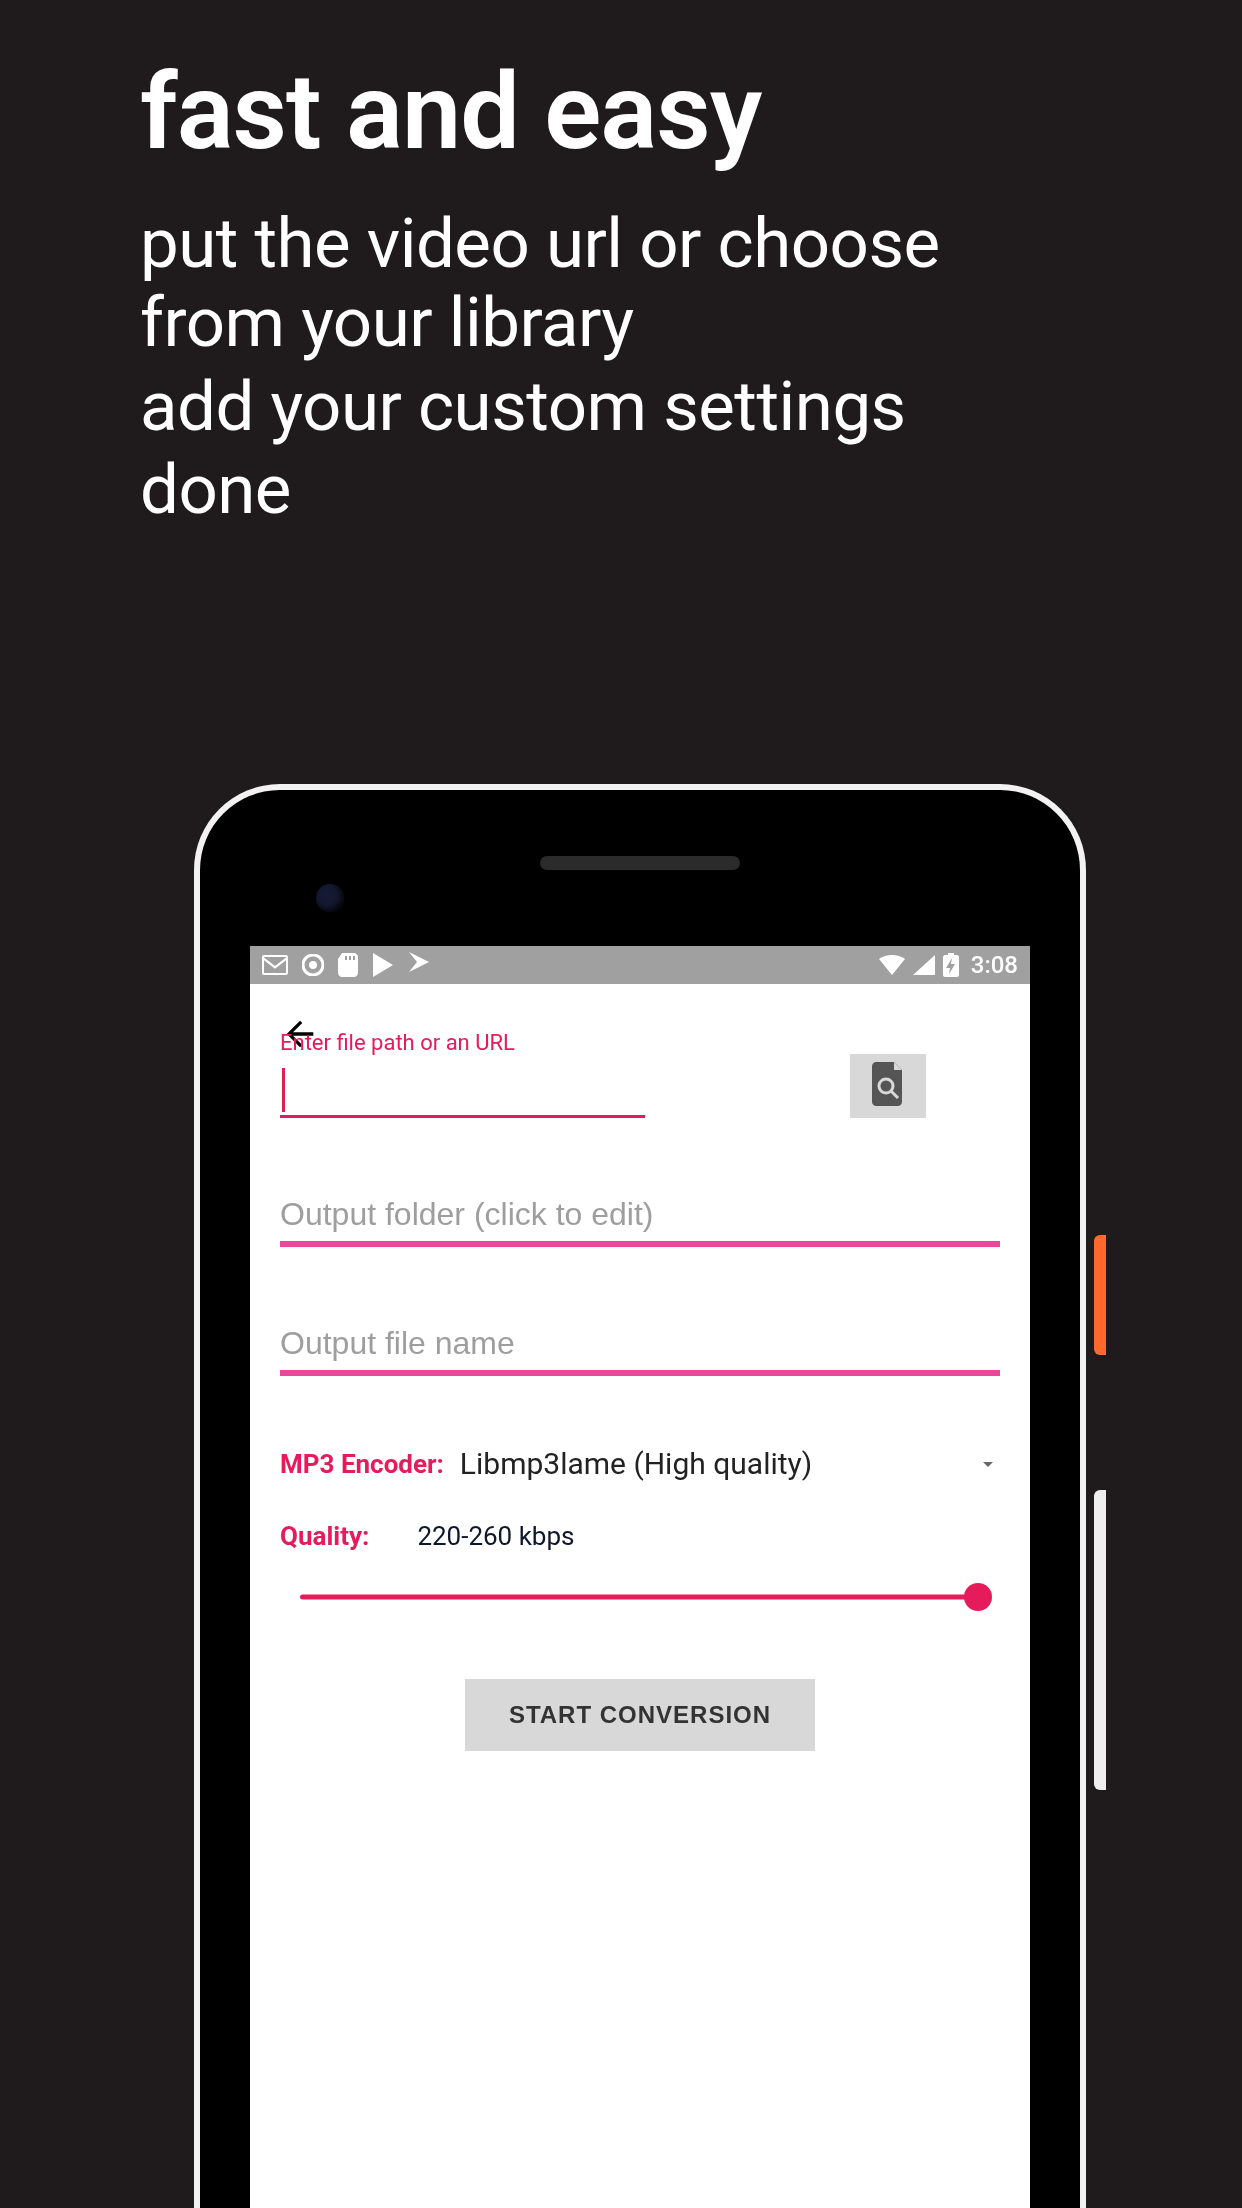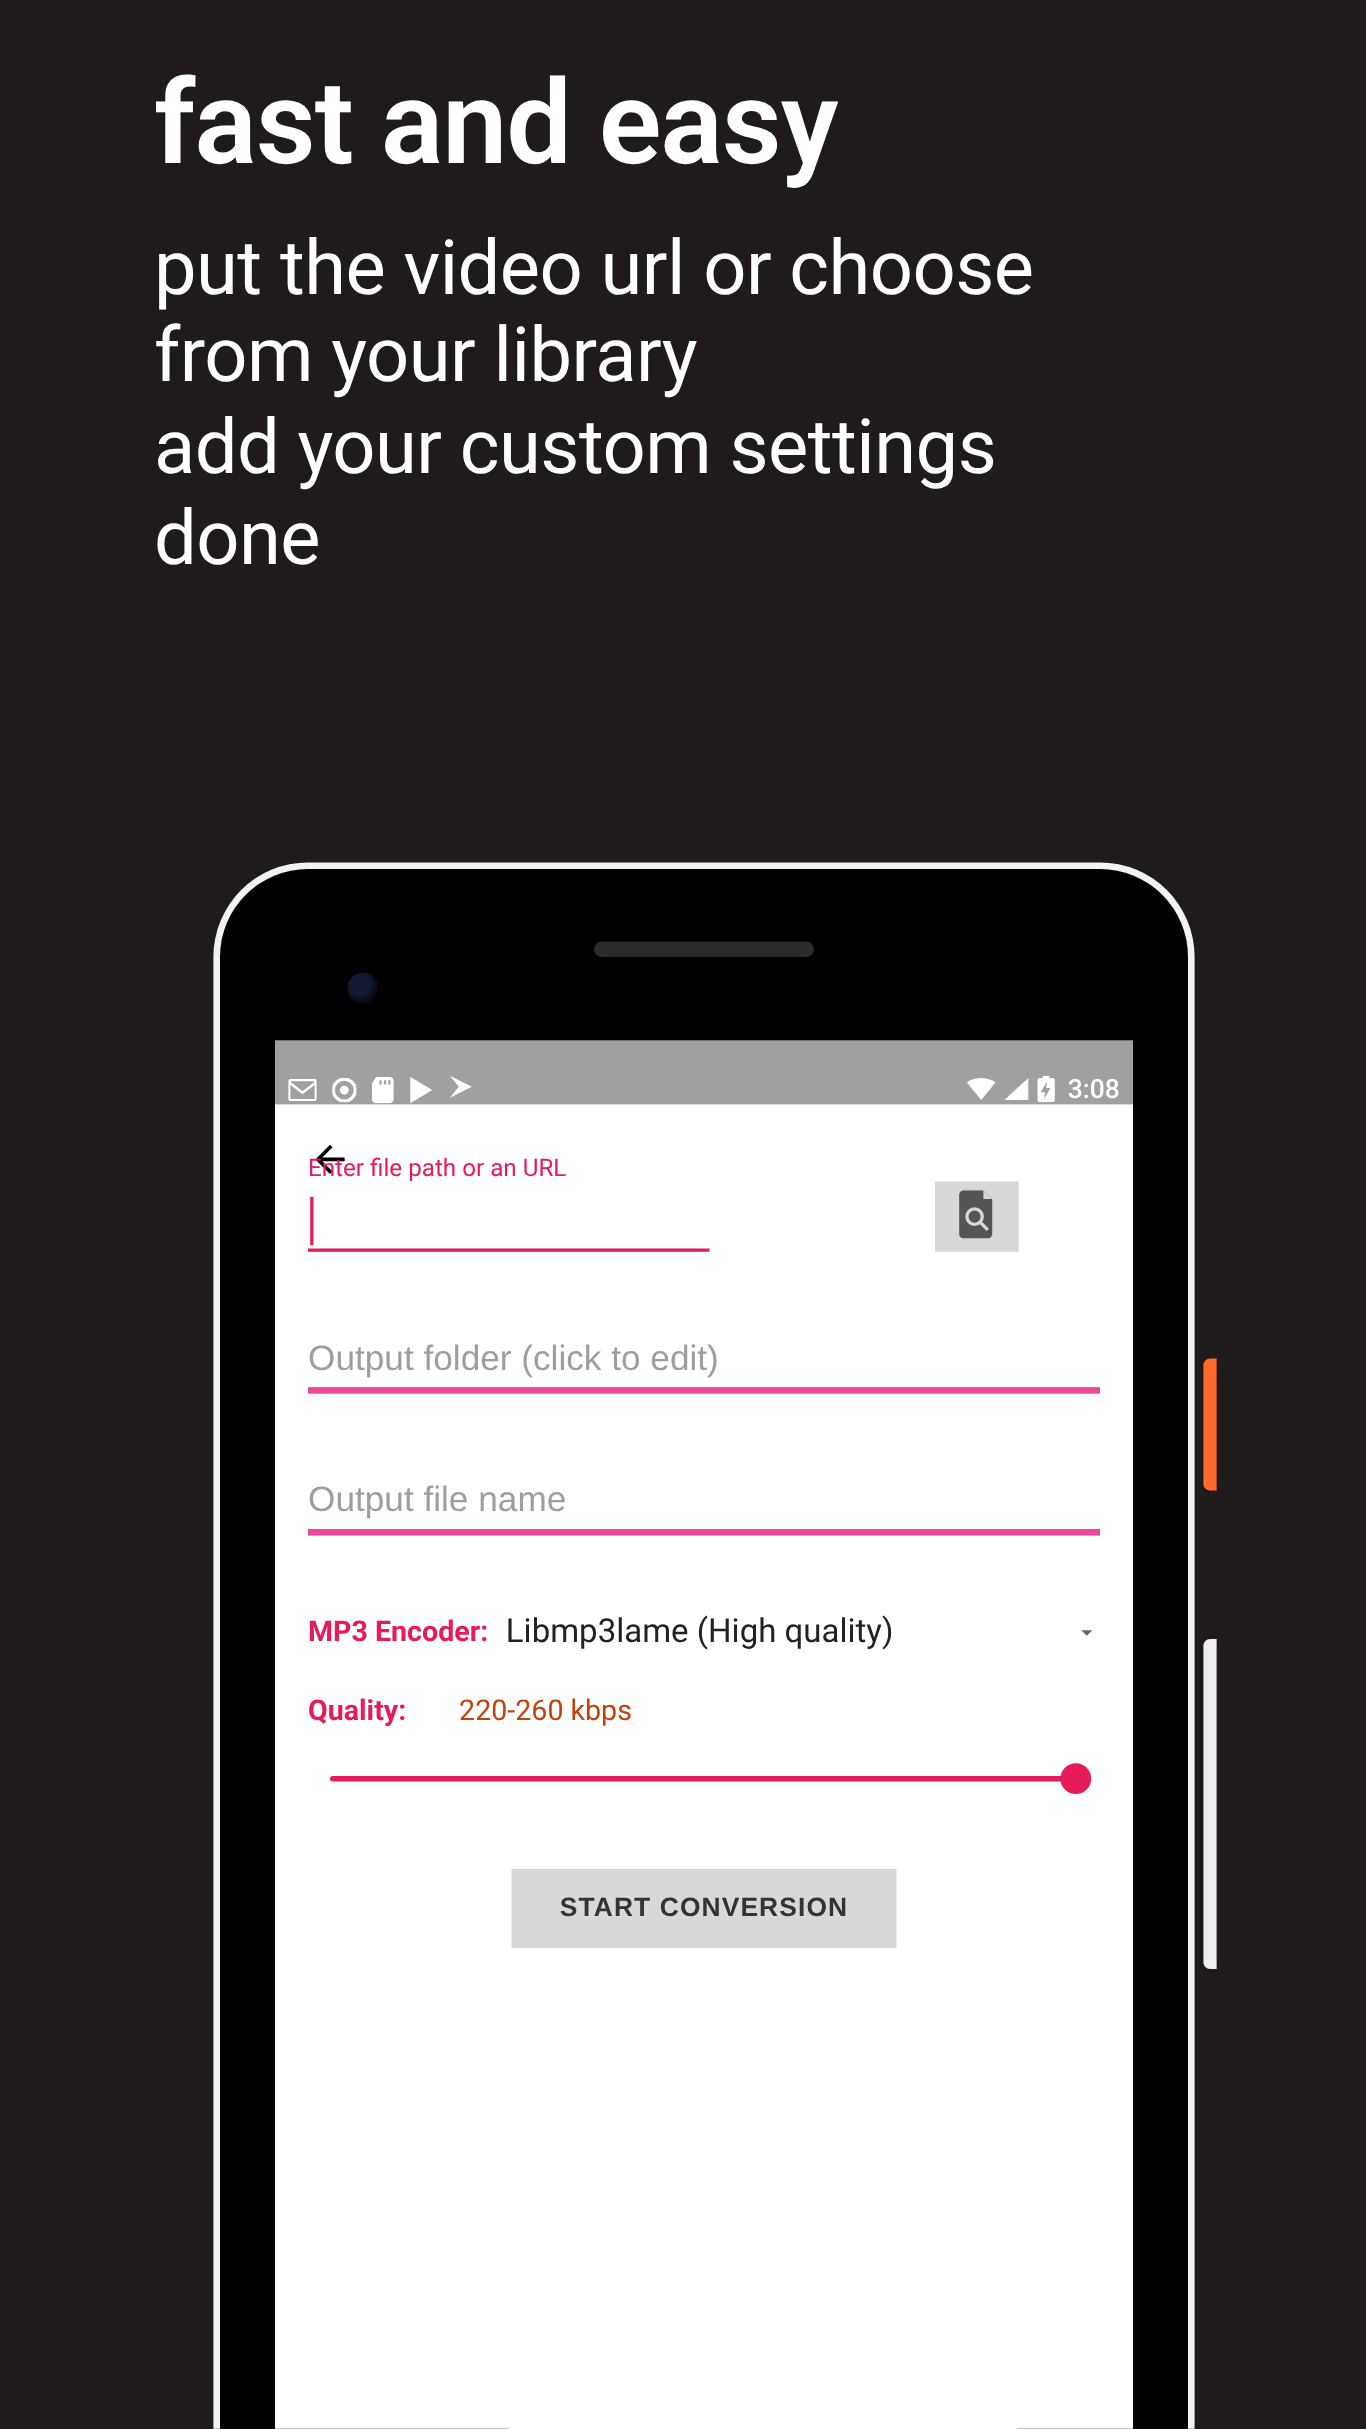--- a/index.html
+++ b/index.html
@@ -111,24 +111,24 @@
     right: -10px;
     top: 1490px;
     width: 12px;
     height: 300px;
     background: #efefef;
     border-radius: 6px 0 0 6px;
   }
 
   
   .status-bar {
-    height: 58px;
+    height: 38px;
     background: #a0a0a0;
     display: flex;
-    align-items: flex-end;
+    align-items: center;
     justify-content: space-between;
     padding: 0 12px;
     color: #ffffff;
   }
 
   .status-left, .status-right {
     display: flex;
     align-items: center;
     gap: 14px;
   }
@@ -264,21 +264,21 @@
   }
 
   .quality-label {
     color: #e61b5b;
     font-size: 26px;
     font-weight: 700;
     margin-right: 10px;
   }
 
   .quality-value {
-    color: #c2410c;
+    color: #0f172a;
     font-size: 26px;
   }
 
   .slider {
     position: relative;
     margin: 34px 20px 0 20px;
     height: 24px;
   }
 
   .slider-track {

